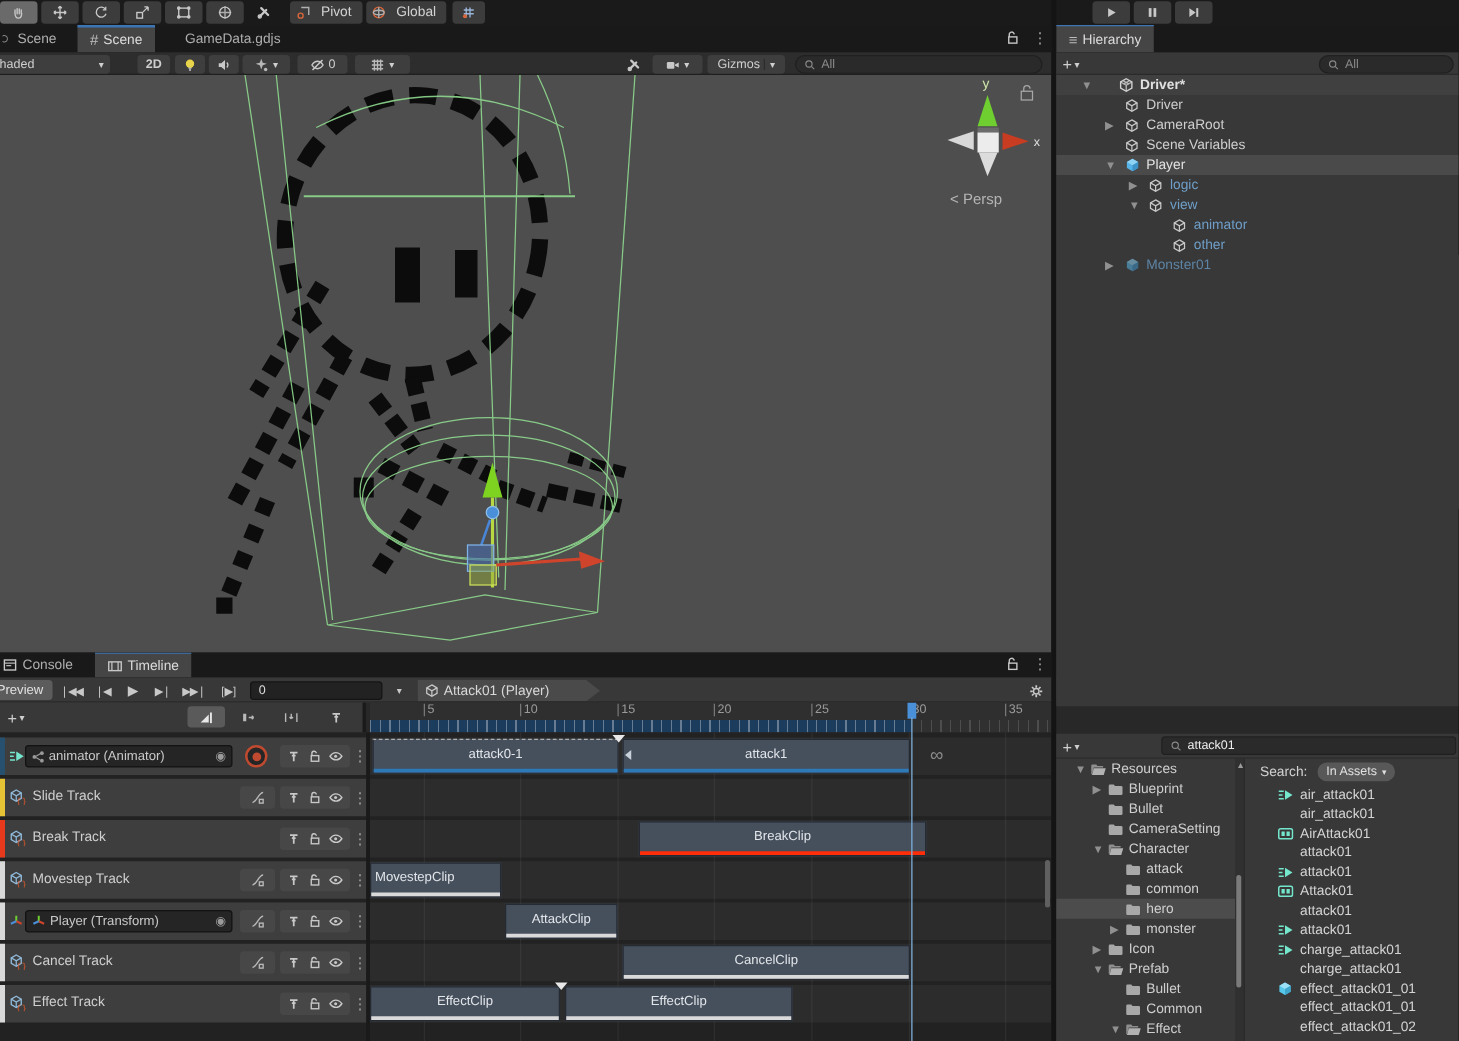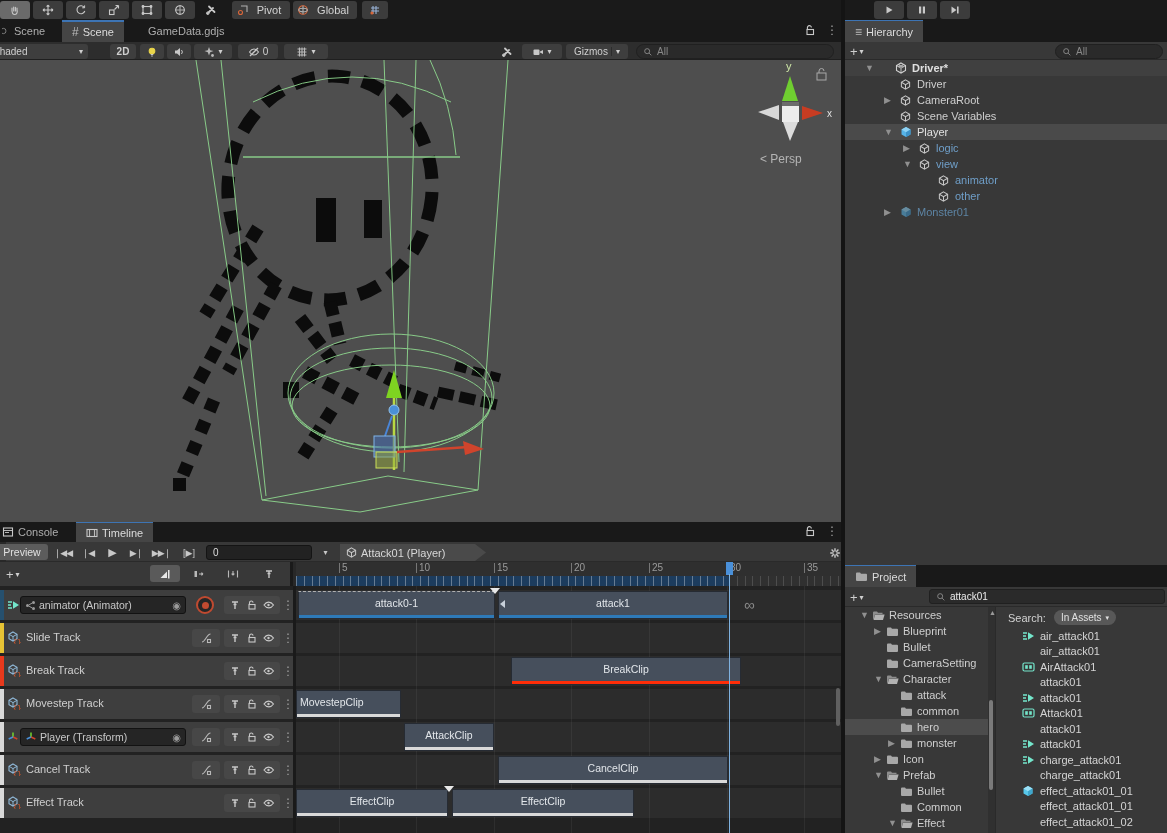--- a/index.html
+++ b/index.html
@@ -380,21 +380,21 @@
     <div class="panehead-icons" style="left:804px;top:2px">
       <span class="ic">
           <svg width="12" height="12" viewBox="0 0 12 12" fill="none" stroke="#c8c8c8" stroke-width="1.1">
             <rect x="3" y="5.5" width="6.5" height="5"></rect>
             <path d="M4.6 5.5V3.8a2 2 0 0 1 4-.3" transform="translate(-1.2 0)"></path>
           </svg>
         </span>
       <span class="kebab" style="position:static">⋮</span>
     </div>
   </div>
-  <div class="abs tl-controls" style="left:6px;top:542px;width:997px;height:20px">
+  <div class="abs tl-controls" style="left:0;top:542px;width:997px;height:20px">
     <div class="toolbtn" style="left:-10px;top:2px;width:52px;height:16px;background:#5c5c5c">
         <span style="font-size:10.5px;color:#e0e0e0">Preview</span>
       </div>
     <div class="pbtn" style="left:46px;width:22px">❘◀◀</div>
     <div class="pbtn" style="left:72px;width:20px">❘◀</div>
     <div class="pbtn" style="left:96px;width:20px;font-size:11px">▶</div>
     <div class="pbtn" style="left:120px;width:20px">▶❘</div>
     <div class="pbtn" style="left:144px;width:22px">▶▶❘</div>
     <div class="pbtn" style="left:171px;width:24px;letter-spacing:0">[▶]</div>
     <div class="framefield" style="left:200px;width:106px"><input value="0" style=""></div>
@@ -913,30 +913,20 @@
           <svg width="12" height="12" viewBox="0 0 12 12">
             <path d="M6 1 10.5 3.6v4.8L6 11 1.5 8.4V3.6z" fill="#57b4e8"></path>
             <path d="M1.5 3.6 6 6.2l4.5-2.6L6 1z" fill="#8ed2f4"></path>
             <path d="M6 6.2V11L10.5 8.4V3.6z" fill="#3d92c8"></path>
           </svg>
         </span>
         <span class="txt" style="left:72px;color:#5d84a4;">Monster01</span>
       </div>
     </div>
 
-  <div class="abs tabbar" style="left:845px;top:565px;width:322px;height:22px">
-    <div class="tab active" style="left:0;border-top-width:1px">
-        <span class="ic">
-          <svg width="13" height="11" viewBox="0 0 13 11">
-            <path d="M1 2.5a1 1 0 0 1 1-1h3l1 1.3h5a1 1 0 0 1 1 1V9a1 1 0 0 1-1 1H2a1 1 0 0 1-1-1z" fill="#a8a8a8"></path>
-          </svg>
-        </span>
-        <span>Project</span>
-      </div>
-  </div>
   <div class="abs panel" style="left:845px;top:587px;width:322px;height:20px;border-bottom:1px solid #2a2a2a">
     <div class="tinybtn" style="position:absolute;left:5px;top:3px">
         <span style="font-size:13px;color:#cfcfcf">+</span>
         <span style="font-size:8px">▾</span>
       </div>
     <div class="searchfield" style="left:84px;top:2px;width:236px;border-radius:3px">
         <span class="ic">
           <svg width="10" height="10" viewBox="0 0 12 12" fill="none" stroke="#c8c8c8" stroke-width="1.1">
             <circle cx="5" cy="5" r="3" stroke="#8a8a8a"></circle>
             <path d="M7.3 7.3 10 10" stroke="#8a8a8a"></path>

